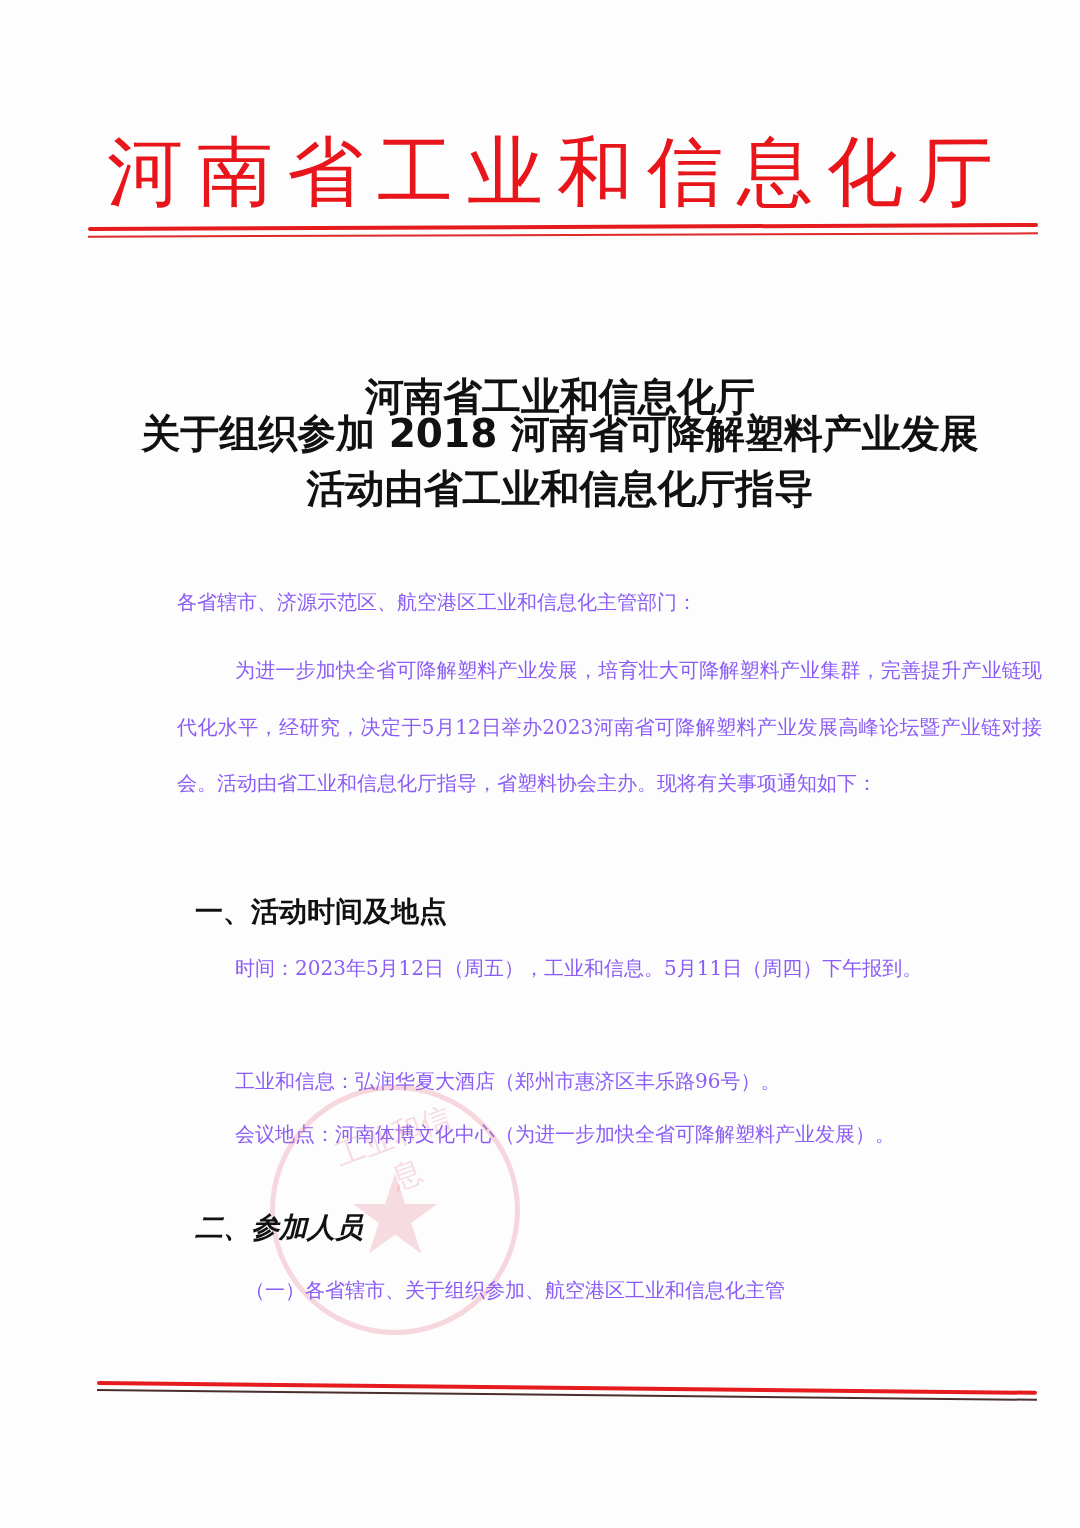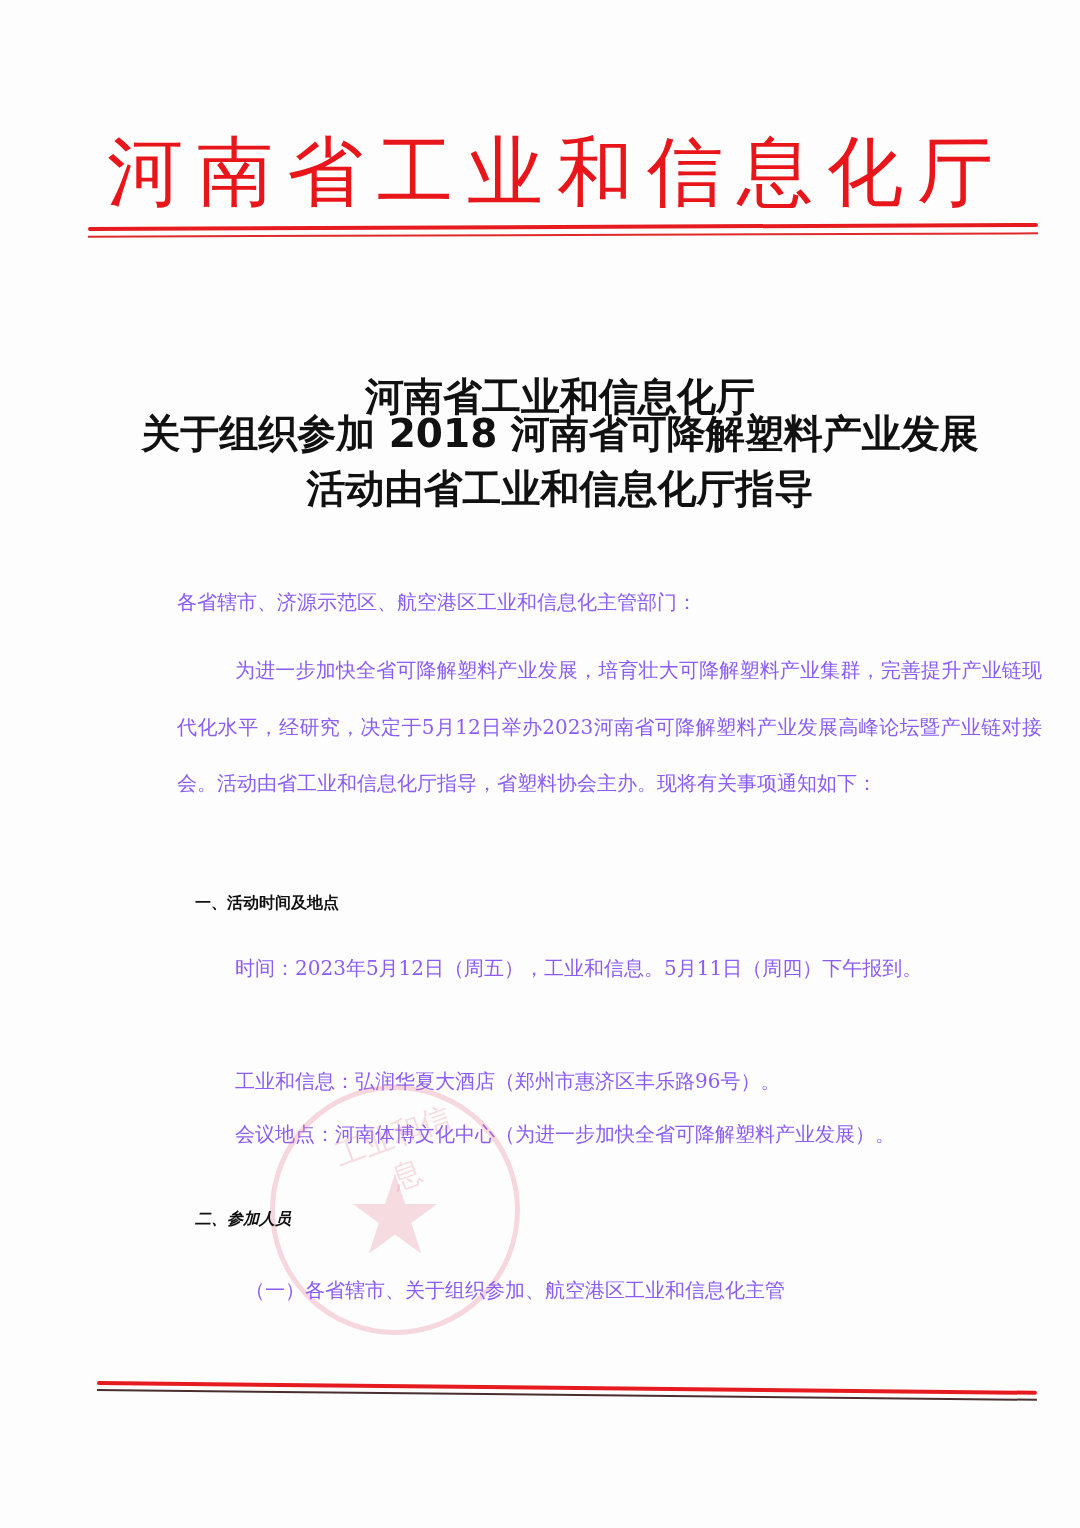--- a/index.html
+++ b/index.html
@@ -35,21 +35,21 @@
   .para {
     position: absolute; left: 137px; width: 865px;
     font-size: 20px; line-height: 56.5px; color: #8b5cf6;
     text-align: justify; text-align-last: left; margin-left: 40px;
   }
   .salutation { top: 574px; }
   .p1 { top: 642px; text-indent: 58px; }
   .heading {
     position: absolute; left: 195px;
     font-family: "DejaVu Sans", sans-serif; font-weight: bold;
-    font-size: 16px; color: #111;
+    font-size: 28px; color: #111;
   }
   .h1 { top: 893px; }
   .p-time { top: 940px; text-indent: 58px; }
   .p-report { top: 1053px; text-indent: 58px; }
   .p-venue { top: 1106px; text-indent: 58px; }
   .h2 { top: 1209px; font-style: italic; }
   .p-item1 { top: 1262px; text-indent: 68px; }
   .stamp {
     position: absolute; left: 270px; top: 1085px; width: 250px; height: 250px;
     border-radius: 50%; border: 5px solid rgba(226, 120, 140, 0.28);

